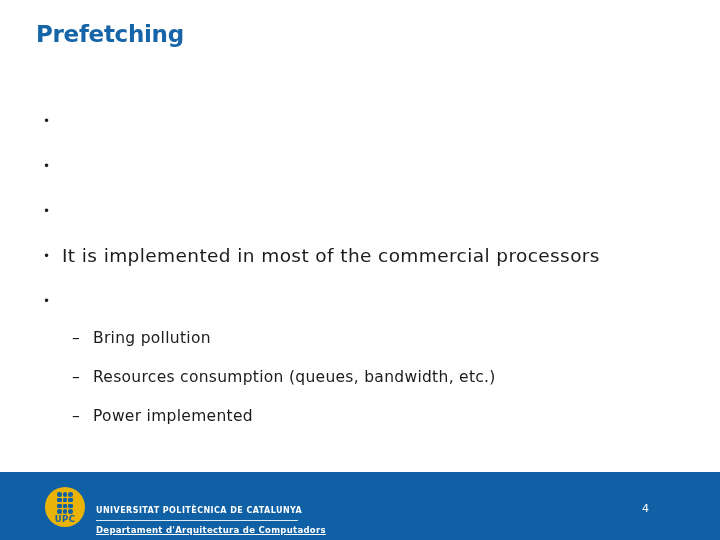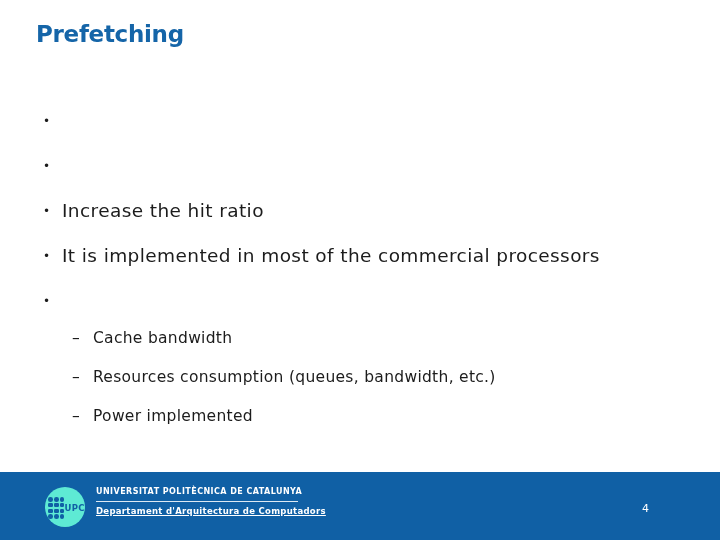--- a/index.html
+++ b/index.html
@@ -69,25 +69,25 @@
     height:68px;
     background:var(--bar-blue);
   }
   .upc-logo{
     position:absolute;
     left:45px;
     top:15px;
     width:40px;
     height:40px;
     border-radius:50%;
-    background:#5eead4;
+    background:#eab308;
     display:flex;
-    flex-direction:row;
+    flex-direction:column;
     align-items:center;
-    justify-content:flex-end;
+    justify-content:center;
     padding-top:2px;
   }
   .upc-dots{
     display:grid;
     grid-template-columns:repeat(3,4.6px);
     grid-auto-rows:4.6px;
     gap:1.2px;
   }
   .dot{
     background:var(--bar-blue);
@@ -107,20 +107,21 @@
     left:96px;
     top:15px;
     color:#ffffff;
   }
   .uni-line1{
     font-size:8px;
     font-weight:bold;
     letter-spacing:0.45px;
     line-height:10px;
     white-space:nowrap;
+    margin-top:19px;
   }
   .uni-line2{
     font-size:8px;
     font-weight:bold;
     letter-spacing:0.45px;
     line-height:10px;
     color:#bdd2e6;
     white-space:nowrap;
   }
   .uni-sep{
@@ -153,32 +154,31 @@
 
 <div class="content">
   <div class="brow bl1">
     <span class="marker">•</span>
   </div>
   <div class="brow bl1">
     <span class="marker">•</span>
   </div>
   <div class="brow bl1">
     <span class="marker">•</span>
-    <span class="text">Increase the hit ratio</span>
   </div>
   <div class="brow bl1">
     <span class="marker">•</span>
     <span class="text">It is implemented in most of the commercial processors</span>
   </div>
   <div class="brow bl1 short">
     <span class="marker">•</span>
   </div>
   <div class="brow bl2">
     <span class="marker">–</span>
-    <span class="text">Cache bandwidth</span>
+    <span class="text">Bring pollution</span>
   </div>
   <div class="brow bl2">
     <span class="marker">–</span>
     <span class="text">Resources consumption (queues, bandwidth, etc.)</span>
   </div>
   <div class="brow bl2">
     <span class="marker">–</span>
     <span class="text">Power implemented</span>
   </div>
 </div>

